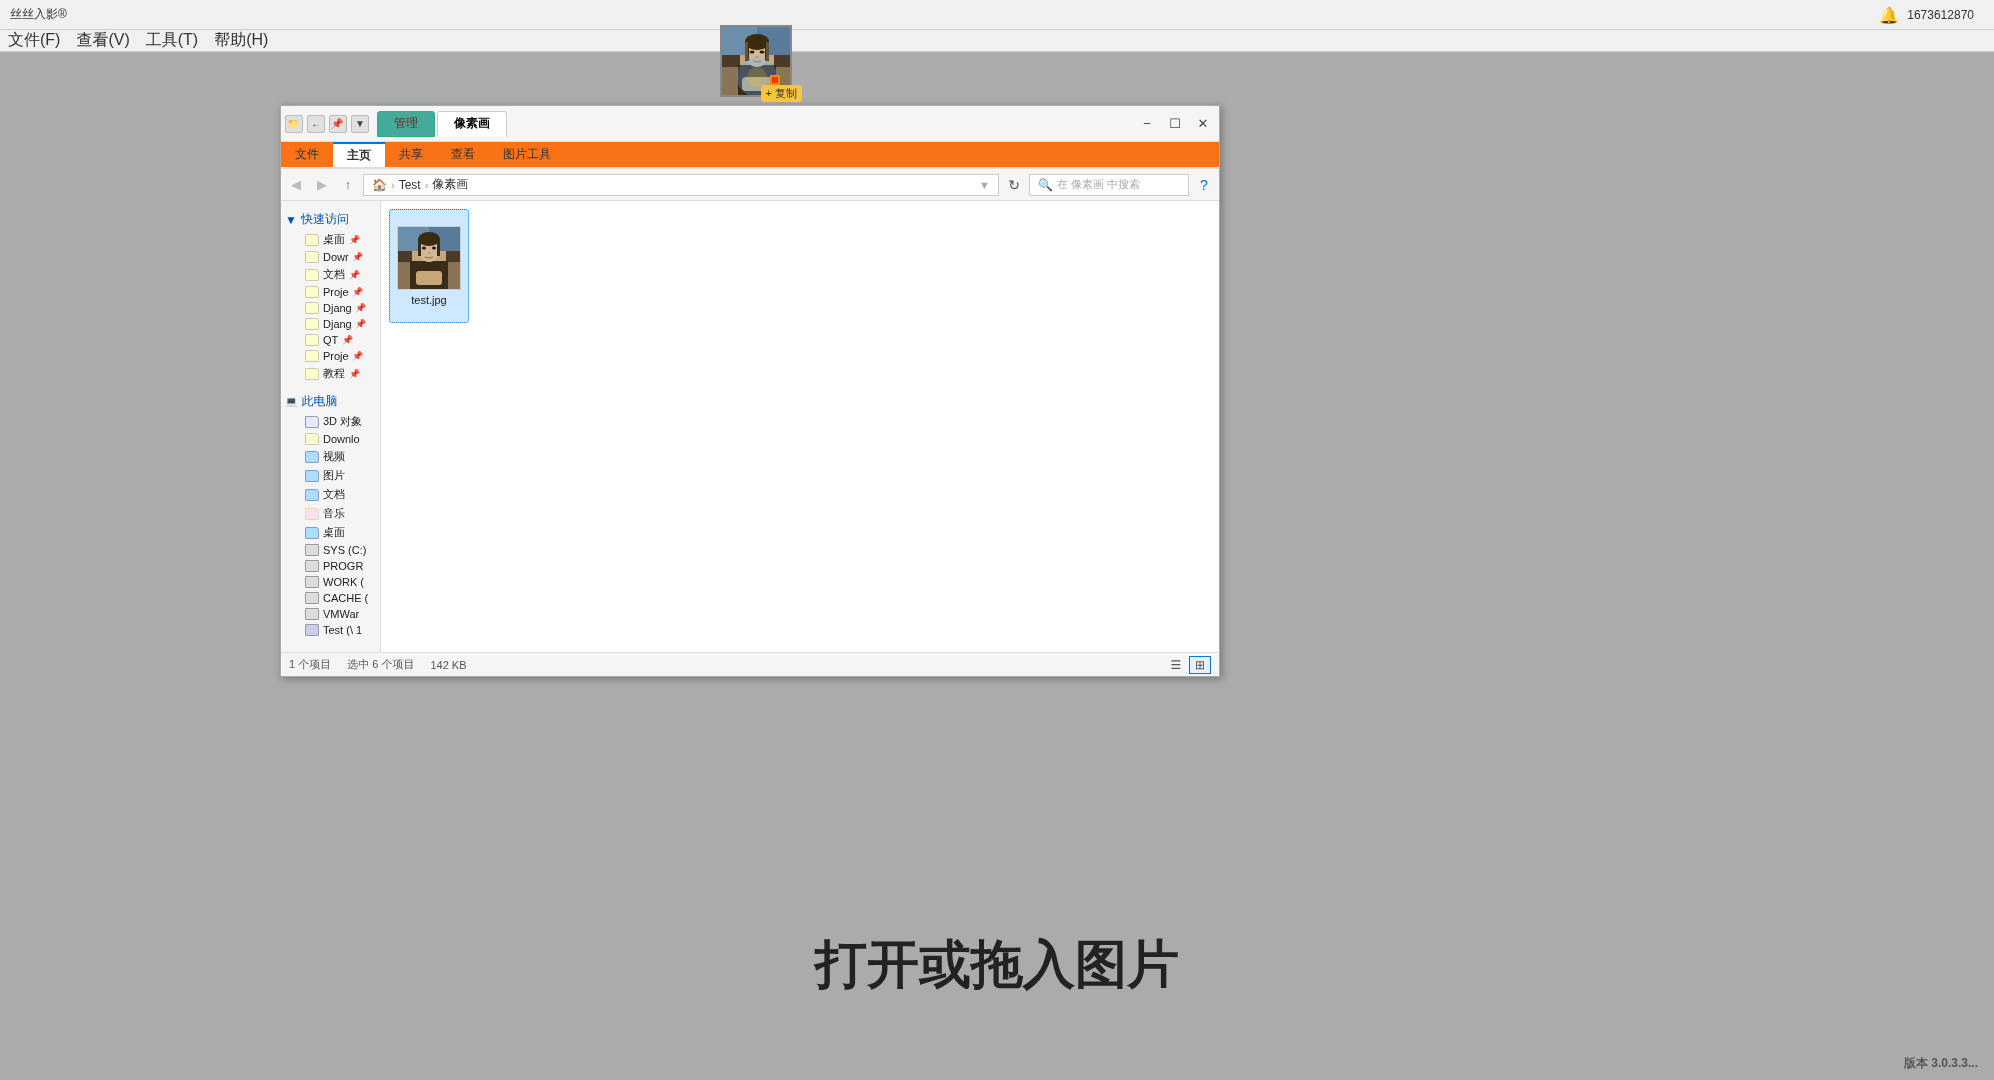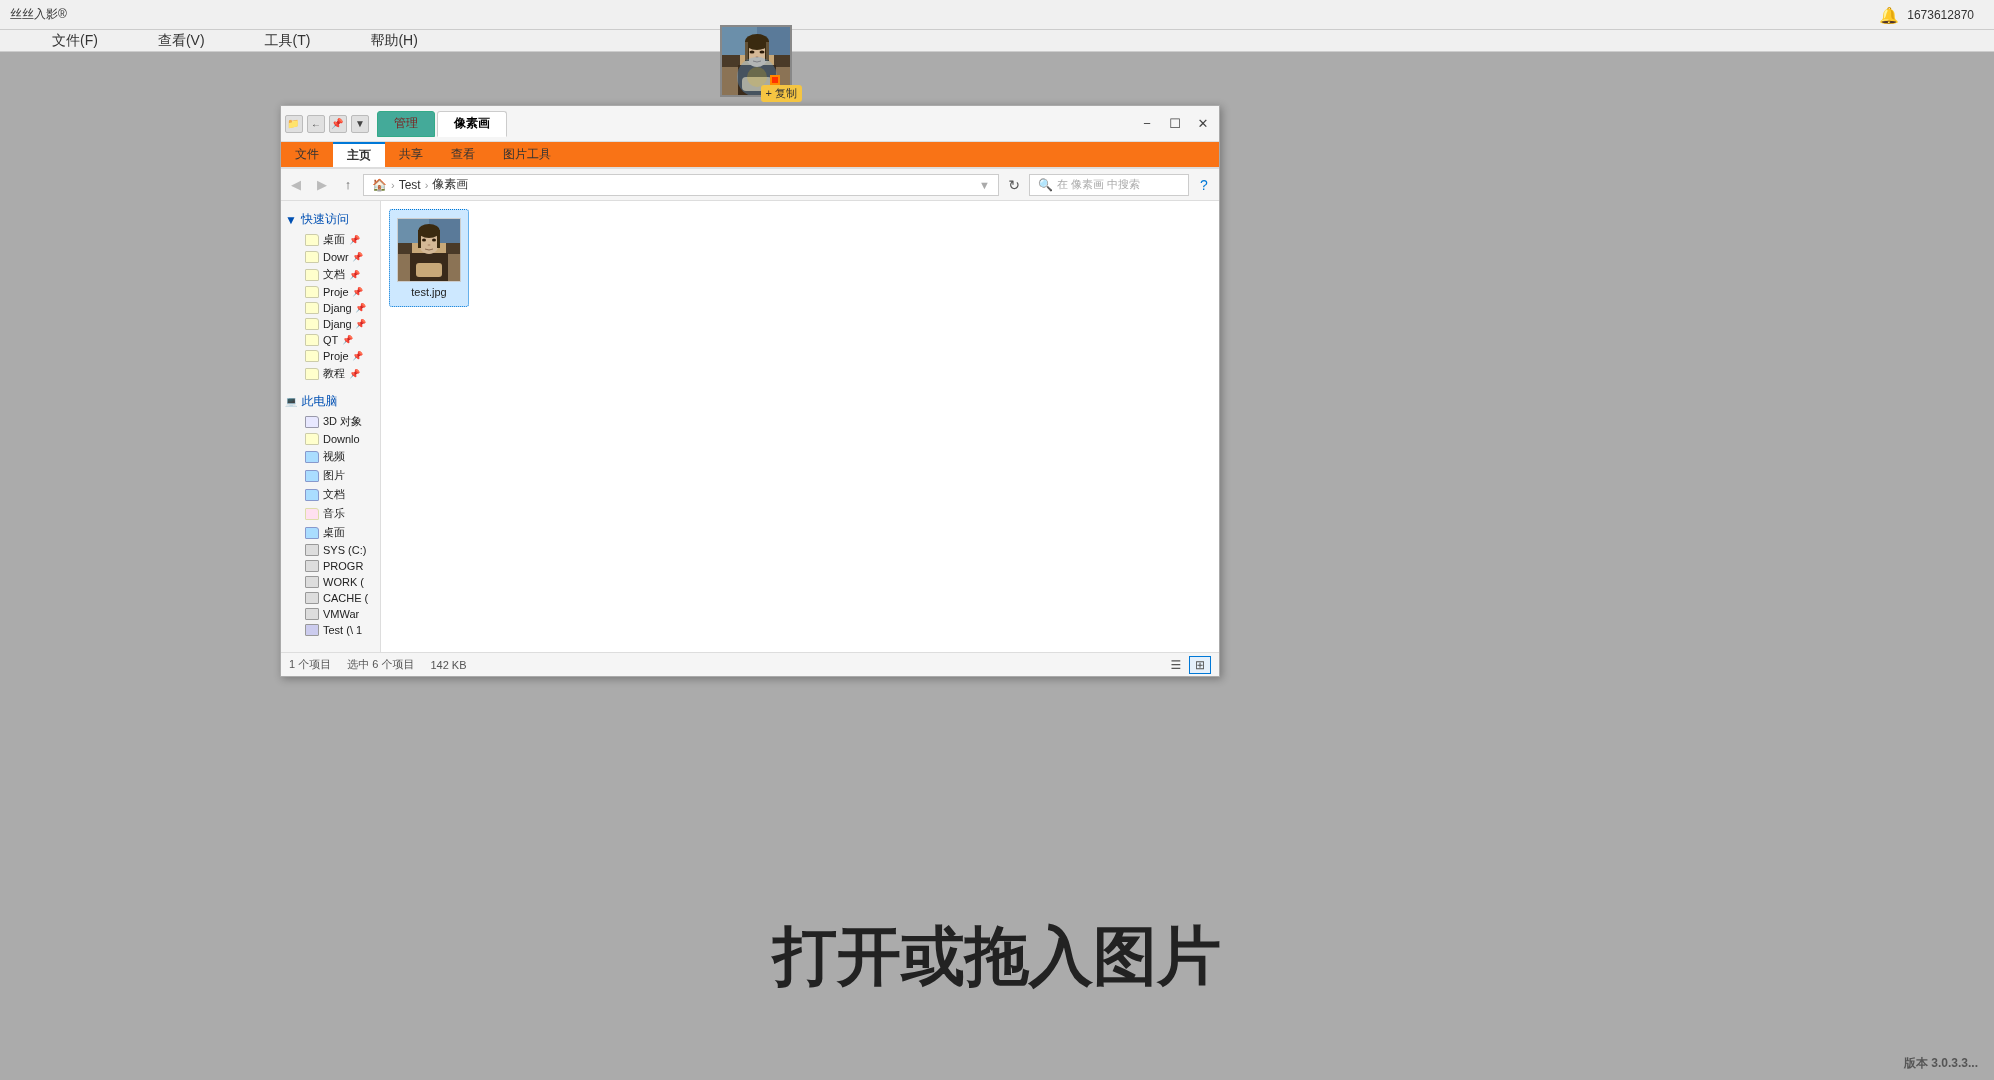--- a/index.html
+++ b/index.html
@@ -45,24 +45,23 @@
       top: 30px; left: 0; right: 0;
       height: 22px;
       background: #f0f0f0;
       display: flex;
       align-items: center;
       padding-left: 8px;
       gap: 16px;
       border-bottom: 1px solid #ccc;
     }
     .app-menu-item {
-      font-size: 14px;
+      font-size: 16px;
       color: #333;
       cursor: pointer;
-      margin-left: 44px;
     }
 
     
     .drag-preview {
       position: absolute;
       top: 25px;
       left: 720px;
       width: 72px;
       height: 92px;
       z-index: 100;
@@ -338,21 +337,21 @@
       display: flex;
       flex-wrap: wrap;
       align-content: flex-start;
       gap: 4px;
     }
     .file-item {
       width: 80px;
       display: flex;
       flex-direction: column;
       align-items: center;
-      padding: 8px;
+      padding: 16px;
       cursor: pointer;
       border-radius: 3px;
       gap: 4px;
     }
     .file-item.selected { background: #cde8ff; border: 1px dotted #0078d7; }
     .file-thumbnail {
       width: 64px;
       height: 64px;
       border: 1px solid #ccc;
       overflow: hidden;
@@ -397,21 +396,21 @@
     }
     .view-btn.active { border-color: #0078d7; background: #e5f0fb; }
 
     
     .subtitle-text {
       position: absolute;
       bottom: 80px;
       left: 0;
       right: 0;
       text-align: center;
-      font-size: 64px;
+      font-size: 52px;
       font-weight: bold;
       color: #222;
       font-family: 'Microsoft YaHei', sans-serif;
     }
 
     
     .version-text {
       position: absolute;
       bottom: 8px;
       right: 16px;

